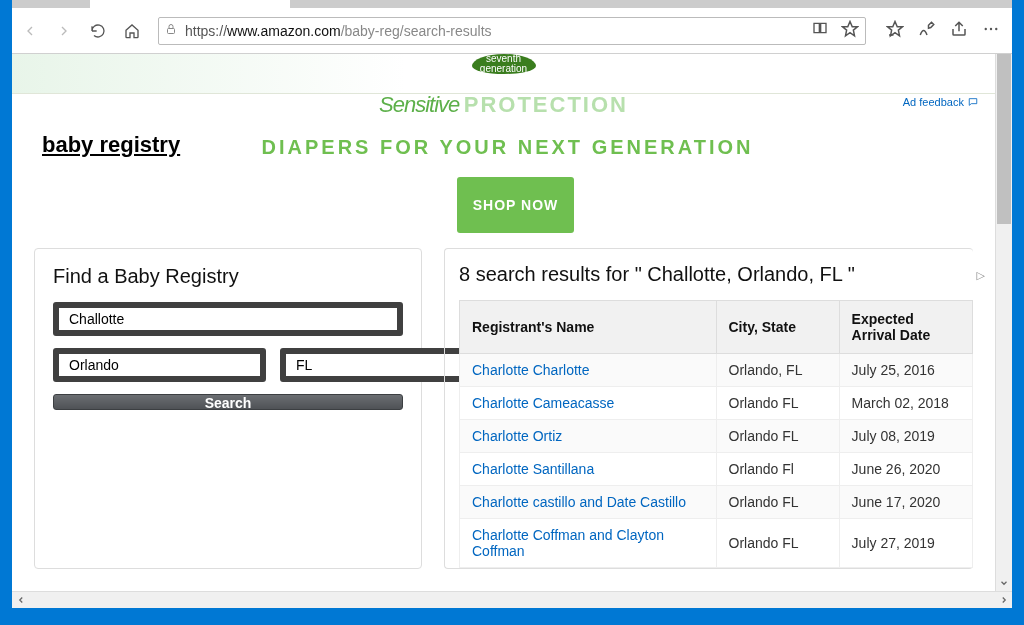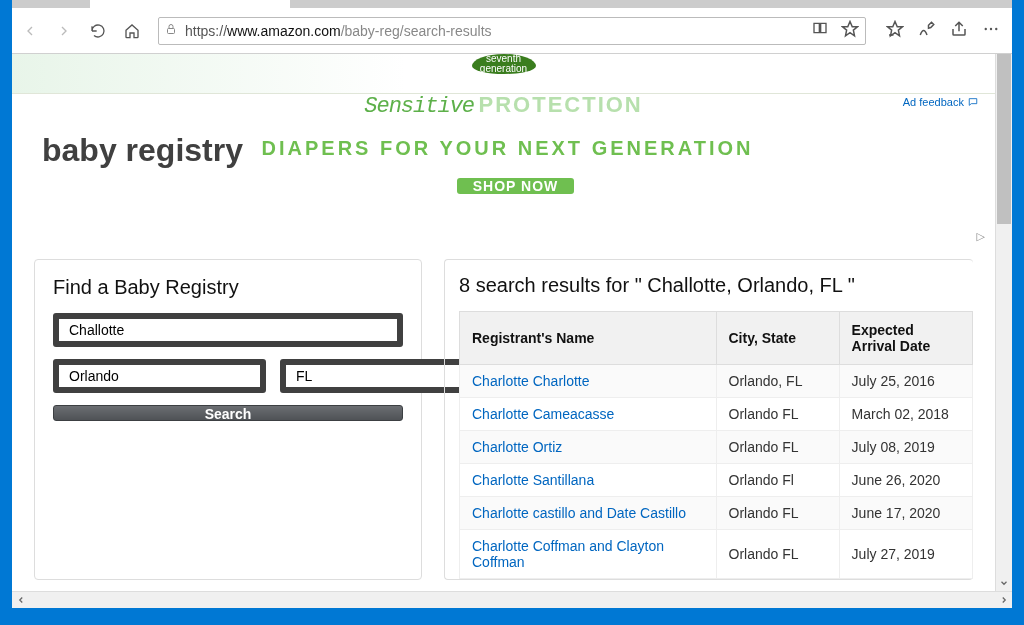--- a/index.html
+++ b/index.html
@@ -115,46 +115,47 @@
   }
   .ad-logo {
     background: #3a7d1e;
     color:#fff;
     font-size:10px;
     border-radius: 50% 50% 50% 50% / 60% 60% 40% 40%;
     width: 64px; height: 28px;
     display:flex; align-items:center; justify-content:center;
     text-align:center; line-height:1;
   }
-  .ad-text1 { font-family: Liberation Mono, monospace; font-style: italic; font-size: 22px; color:#5db04a; letter-spacing:-1px;}
+  .ad-text1 { font-family: Liberation Sans, sans-serif; font-style: italic; font-size: 22px; color:#5db04a; letter-spacing:-1px;}
   .ad-text1b { color:#b7e0ad; font-family: Arial; font-weight:700; font-style:normal; letter-spacing:2px;}
   .ad-text2 { color:#6fbf50; font-weight:600; font-size:20px; letter-spacing:3px; margin-left: 8px;}
   .ad-cta {
     background:#6fbf50; color:#fff; font-weight:700;
-    padding: 0 16px; border-radius:3px; font-size:14px; letter-spacing:1px;
+    padding: 20px 16px; border-radius:3px; font-size:14px; letter-spacing:1px;
     margin-left: 24px;
   }
   .ad-img {
     width: 110px; height: 30px;
     background: linear-gradient(90deg,#cde8c5 0,#f7d7b8 40%,#e8e0cc 100%);
     border-radius:2px;
   }
   .ad-close { margin-left:auto; color:#888; font-size:11px; }
   .ad-feedback {
     text-align:right; padding: 2px 16px 0 0;
     font-size: 11px; color:#0066c0;
   }
   .ad-feedback svg{ width:12px; height:10px; vertical-align:-1px;}
 
   .page-content { padding: 0 22px; }
   .pg-title {
-    font-size: 32px;
+    font-size: 22px;
     font-weight: 700;
-    color: #404040;
+    color: #000000;
     padding: 24px 8px 10px 8px;
+    text-decoration: underline;
   }
 
   .columns {
     display: flex;
     gap: 22px;
     margin-top: 80px;
   }
   .search-panel {
     width: 388px;
     border: 1px solid #ddd;

